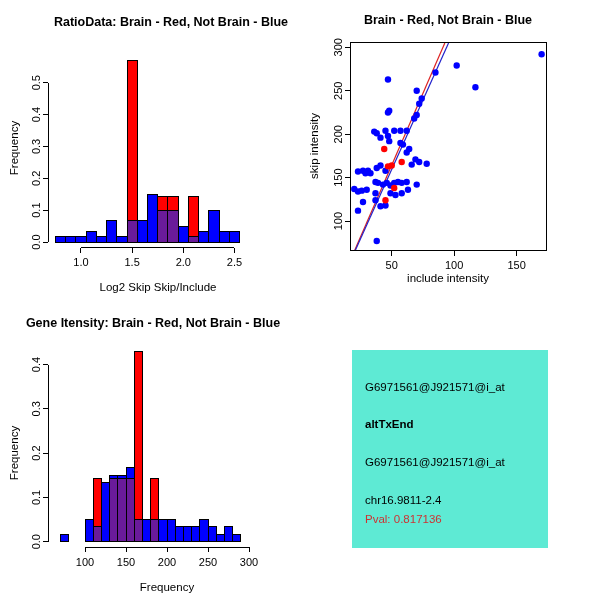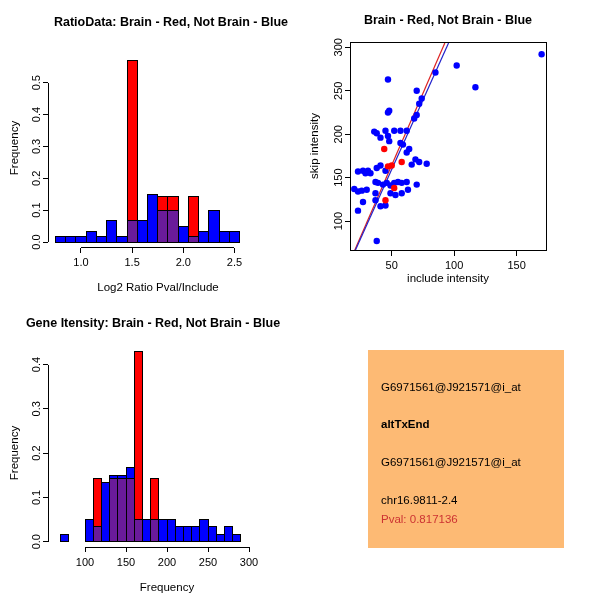--- a/index.html
+++ b/index.html
@@ -63,21 +63,21 @@
         <line x1="48" x2="43" y1="178.28" y2="178.28" stroke="#000" shape-rendering="crispEdges"></line>
         <text x="40" y="178.28" font-size="11" fill="#000" text-anchor="middle" font-family="&quot;Liberation Sans&quot;, sans-serif" transform="rotate(-90 40 178.28)">0.2</text>
         <line x1="48" x2="43" y1="146.42000000000002" y2="146.42000000000002" stroke="#000" shape-rendering="crispEdges"></line>
         <text x="40" y="146.42000000000002" font-size="11" fill="#000" text-anchor="middle" font-family="&quot;Liberation Sans&quot;, sans-serif" transform="rotate(-90 40 146.42000000000002)">0.3</text>
         <line x1="48" x2="43" y1="114.55999999999999" y2="114.55999999999999" stroke="#000" shape-rendering="crispEdges"></line>
         <text x="40" y="114.55999999999999" font-size="11" fill="#000" text-anchor="middle" font-family="&quot;Liberation Sans&quot;, sans-serif" transform="rotate(-90 40 114.55999999999999)">0.4</text>
         <line x1="48" x2="43" y1="82.69999999999999" y2="82.69999999999999" stroke="#000" shape-rendering="crispEdges"></line>
         <text x="40" y="82.69999999999999" font-size="11" fill="#000" text-anchor="middle" font-family="&quot;Liberation Sans&quot;, sans-serif" transform="rotate(-90 40 82.69999999999999)">0.5</text>
       </svg>
     <div class="ptitle" style="left:148px;top:15px;padding-left:46px;">RatioData: Brain - Red, Not Brain - Blue</div>
-    <div class="xlab" style="left:158px;top:281px;">Log2 Ratio Pval/Include</div>
+    <div class="xlab" style="left:158px;top:281px;">Log2 Skip Skip/Include</div>
     <div class="ylab" style="left:14px;top:148px;">Frequency</div>
   </div>
 
   <div class="panel" style="left:300px;top:0;">
     <svg id="svg-scatter" width="300" height="300">
         <clipPath id="boxclip">
           <rect x="50" y="42.7" width="196" height="208"></rect>
         </clipPath>
         <line x1="54.62205226258764" y1="250.61311612364244" x2="144.81453154875717" y2="42.960651629072686" stroke="#DD2222" stroke-width="1.2" clip-path="url(#boxclip)"></line>
         <line x1="55.24665391969407" y1="250.61311612364244" x2="148.5621414913958" y2="42.960651629072686" stroke="#2222CC" stroke-width="1.2" clip-path="url(#boxclip)"></line>
@@ -228,21 +228,21 @@
         <text x="40" y="108.79999999999998" font-size="11" fill="#000" text-anchor="middle" font-family="&quot;Liberation Sans&quot;, sans-serif" transform="rotate(-90 40 108.79999999999998)">0.3</text>
         <line x1="48" x2="43" y1="64.49999999999997" y2="64.49999999999997" stroke="#000" shape-rendering="crispEdges"></line>
         <text x="40" y="64.49999999999997" font-size="11" fill="#000" text-anchor="middle" font-family="&quot;Liberation Sans&quot;, sans-serif" transform="rotate(-90 40 64.49999999999997)">0.4</text>
       </svg>
     <div class="ptitle" style="left:153px;top:16px;text-align:right;">Gene Itensity: Brain - Red, Not Brain - Blue</div>
     <div class="xlab" style="left:167px;top:281px;">Frequency</div>
     <div class="ylab" style="left:14px;top:153px;">Frequency</div>
   </div>
 
   <div class="panel" style="left:300px;top:300px;">
-    <div class="infobox" id="info-box" style="background: #fdba74; margin-left: 16px;">
+    <div class="infobox" id="info-box" style="background: #5eead4;">
       <div class="infoline" style="top: 31px; color: rgb(0, 0, 0);">G6971561@J921571@i_at</div>
       <div class="infoline" style="top: 68px; color: rgb(0, 0, 0); font-weight: bold;">altTxEnd</div>
       <div class="infoline" style="top: 106px; color: rgb(0, 0, 0);">G6971561@J921571@i_at</div>
       <div class="infoline" style="top: 144px; color: rgb(0, 0, 0);">chr16.9811-2.4</div>
       <div class="infoline" style="top: 163px; color: rgb(204, 51, 51);">Pval: 0.817136</div>
     </div>
   </div>
 
 </div>
 

